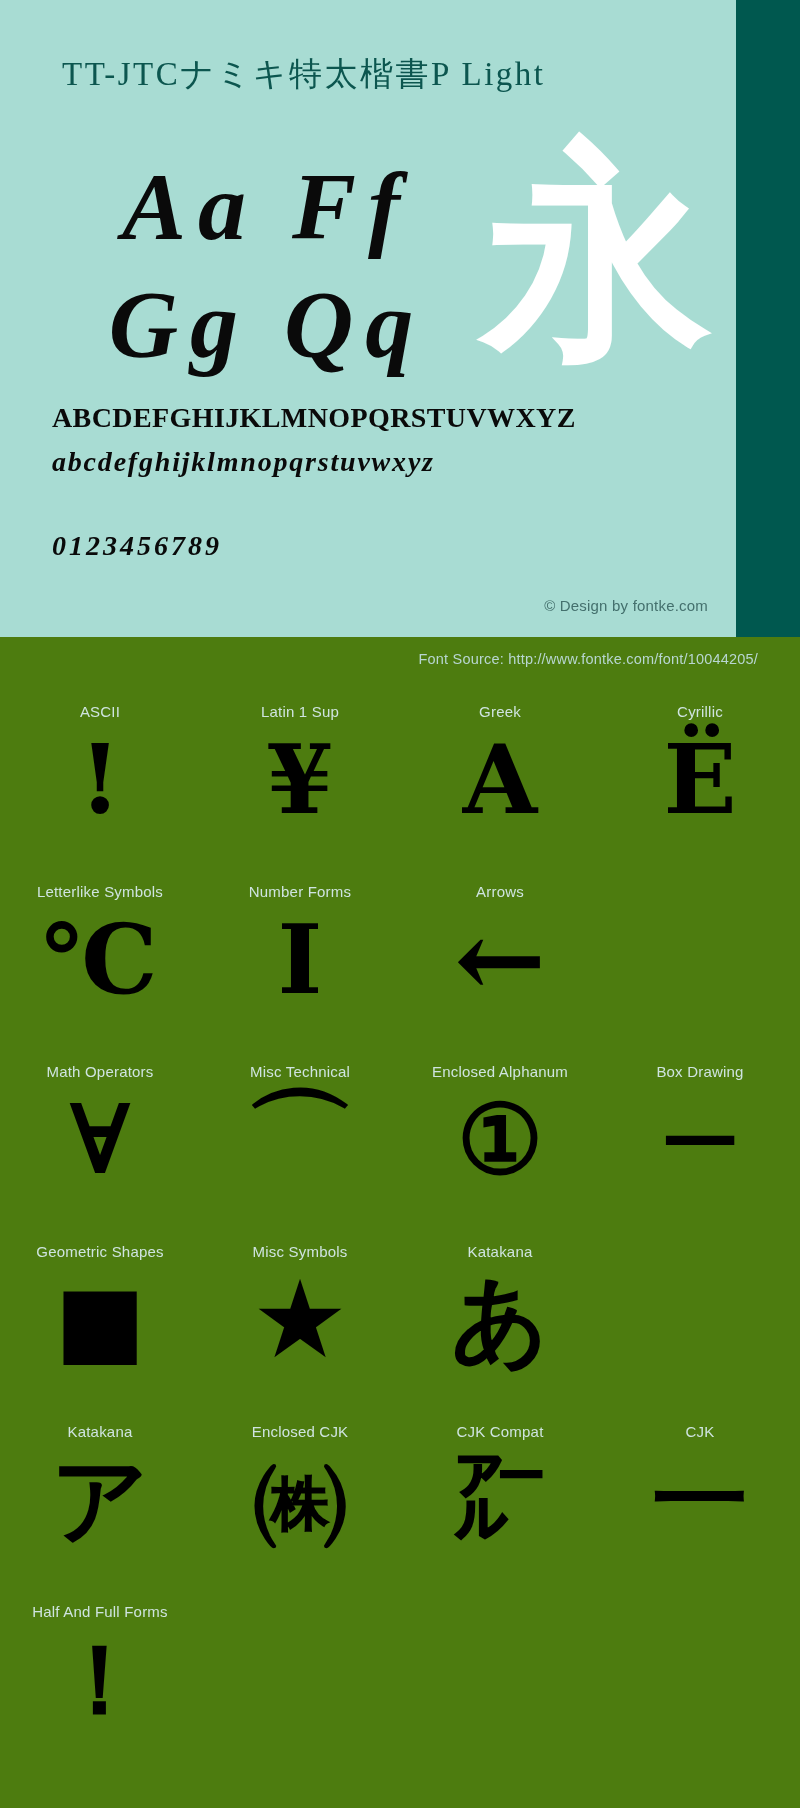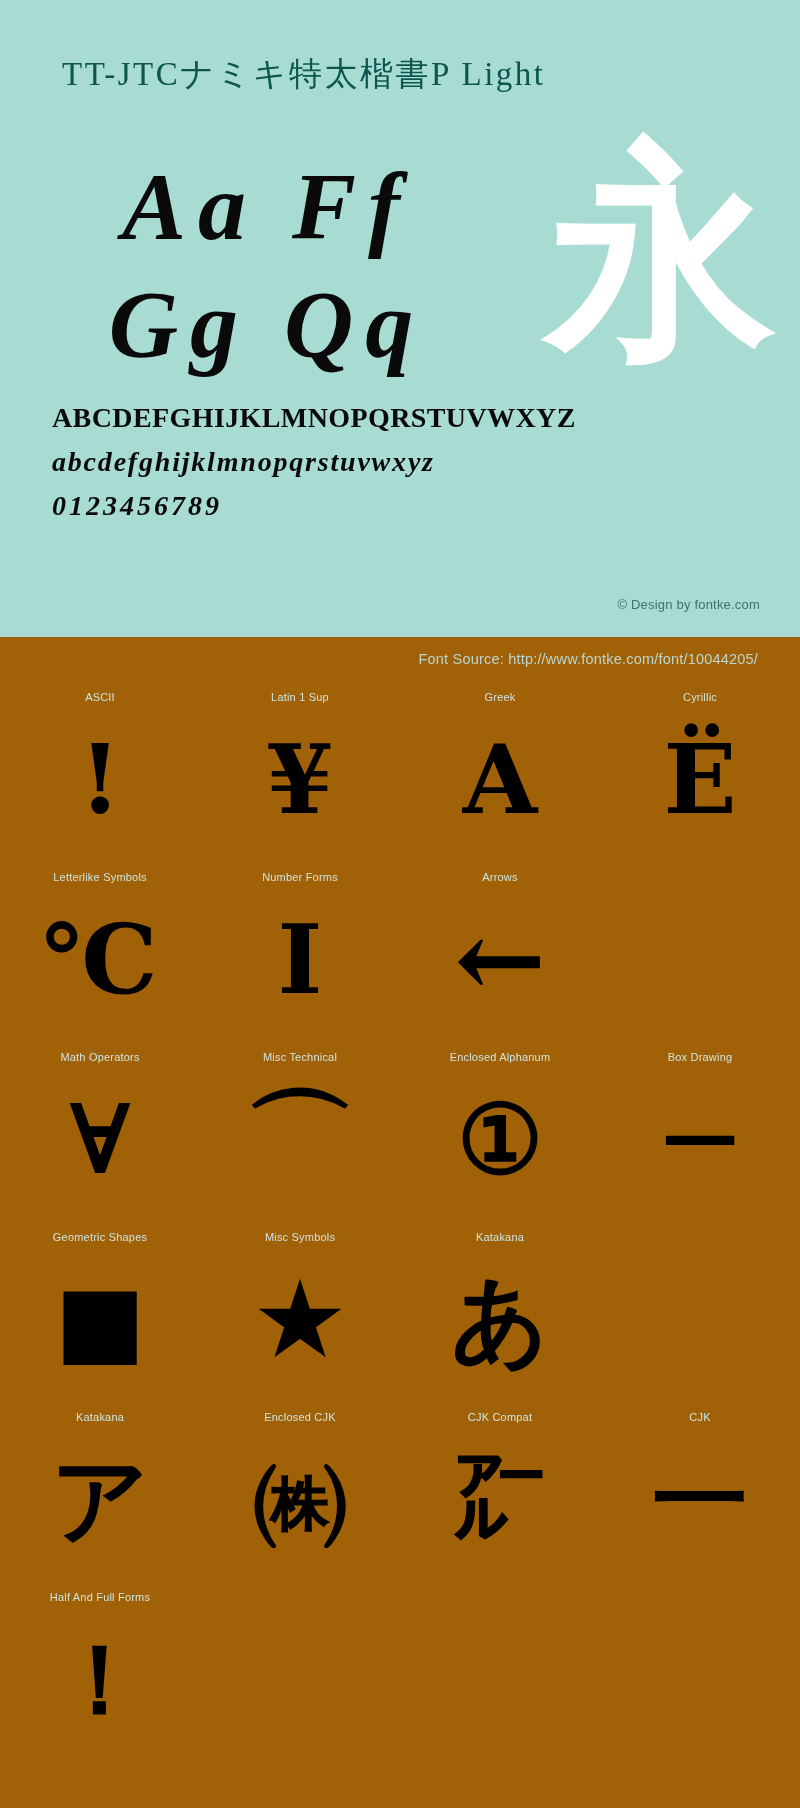--- a/index.html
+++ b/index.html
@@ -15,21 +15,21 @@
   }
   .page {
     position: relative;
     width: 800px;
     height: 1808px;
   }
 
   
   .specimen-top {
     position: relative;
-    width: 800px;
+    width: 736px;
     height: 637px;
     background: #a8dcd3;
     box-sizing: border-box;
     overflow: hidden;
   }
 
   .font-title {
     position: absolute;
     left: 62px;
     top: 52px;
@@ -85,38 +85,38 @@
     color: #0a0a0a;
     font-family: "Liberation Serif", serif;
     font-weight: 700;
     font-size: 28px;
     line-height: 44px;
     letter-spacing: 1.2px;
     white-space: nowrap;
   }
   .alpha-block .uc { font-style: normal; letter-spacing: 0.4px; }
   .alpha-block .lc { font-style: italic; letter-spacing: 1.8px; }
-  .alpha-block .num { font-style: italic; letter-spacing: 3px; }
+  .alpha-block .num { font-style: italic; letter-spacing: 3px; margin-top: 40px; }
 
   .credit {
     position: absolute;
-    right: 40px;
+    right: 28px;
     top: 597px;
-    font-size: 13px;
+    font-size: 15px;
     color: #44706d;
     font-family: "Liberation Sans", sans-serif;
     letter-spacing: 0.2px;
   }
 
   
   .specimen-bottom {
     position: relative;
     width: 800px;
     height: 1171px;
-    background: #a16207;
+    background: #4d7c0f;
     box-sizing: border-box;
   }
 
   .font-source {
     position: absolute;
     right: 42px;
     top: 14px;
     font-size: 14.5px;
     color: #b8d6d1;
     font-family: "Liberation Sans", sans-serif;
@@ -138,25 +138,25 @@
   .block-cell {
     width: 200px;
     height: 180px;
     position: relative;
     box-sizing: border-box;
   }
   .block-cell.empty { visibility: hidden; }
 
   .block-label {
     position: absolute;
-    top: 4px;
+    top: 16px;
     left: 0;
     width: 200px;
     text-align: center;
-    font-size: 11px;
+    font-size: 15px;
     color: #cfe4e0;
     font-family: "Liberation Sans", sans-serif;
     letter-spacing: 0.2px;
     white-space: nowrap;
   }
   .block-glyph {
     position: absolute;
     top: 18px;
     left: 0;
     width: 200px;

